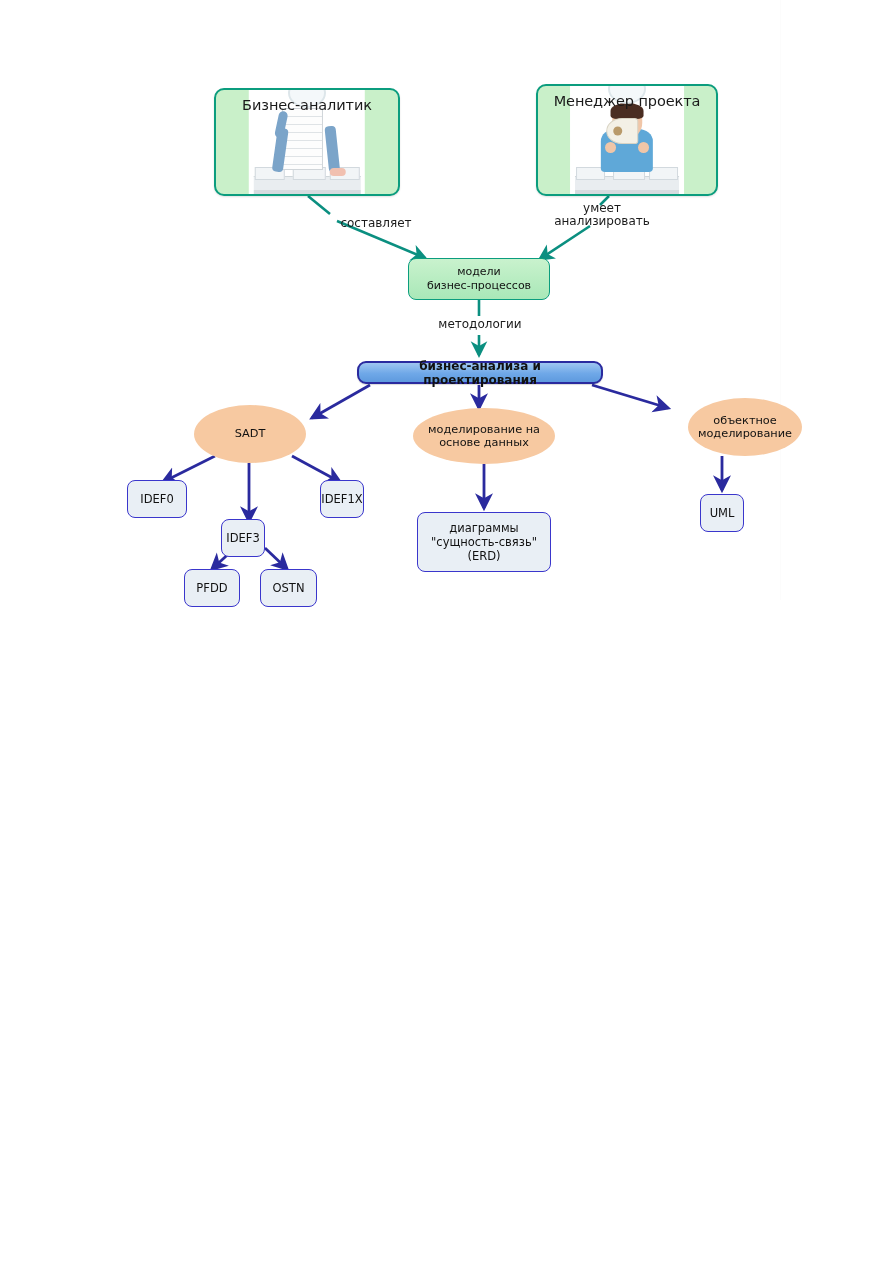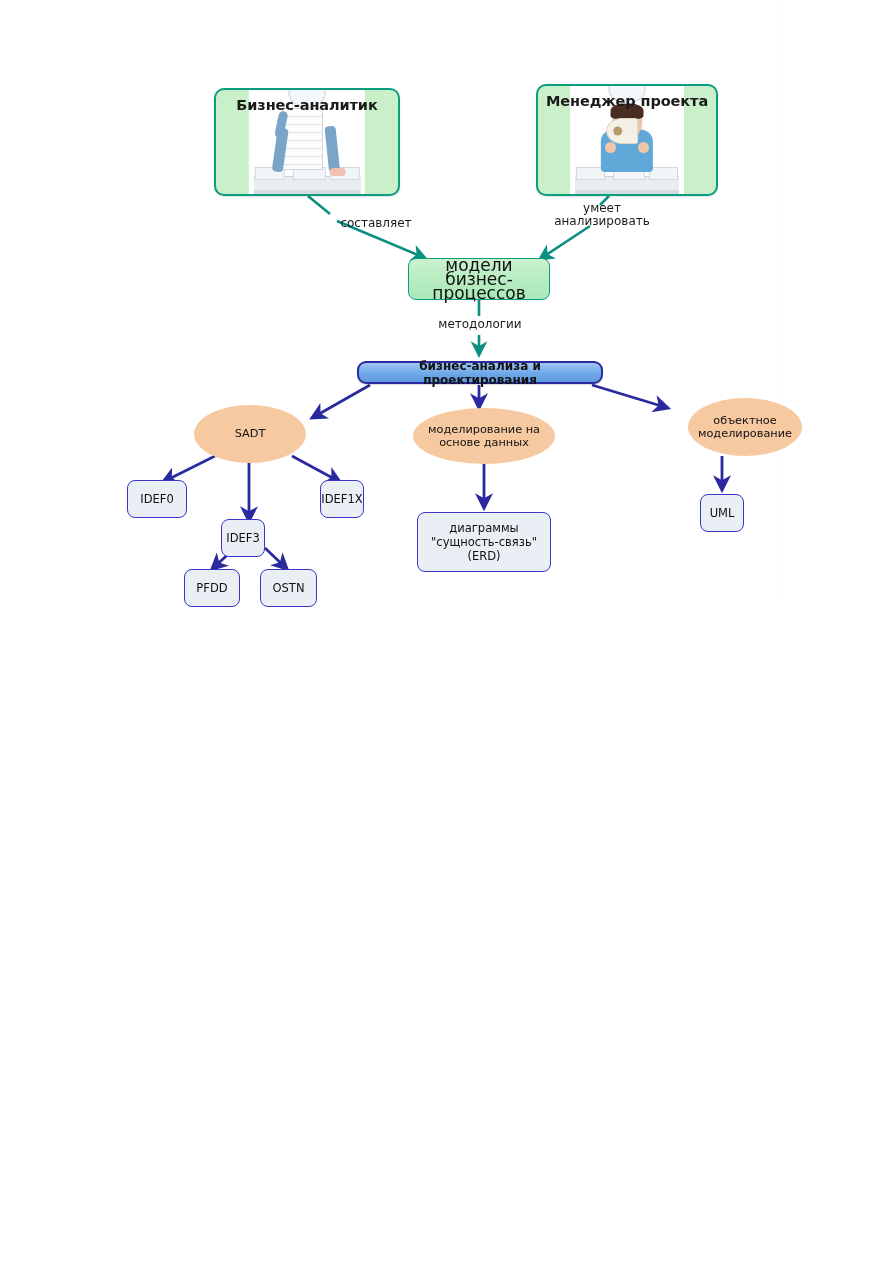--- a/index.html
+++ b/index.html
@@ -61,21 +61,21 @@
     background: #ffffff;
     overflow: hidden;
   }
   .actor-title {
     position: absolute;
     left: 0;
     top: 7px;
     width: 100%;
     text-align: center;
     font-size: 14.5px;
-    font-weight: bold;
+    font-weight: normal;
     color: #1a1a1a;
     z-index: 4;
     letter-spacing: -0.1px;
   }
   .clockface {
     position: absolute;
     left: 50%;
     top: -12px;
     transform: translateX(-50%);
     width: 34px;
@@ -230,21 +230,21 @@
     z-index: 6;
   }
   .hand-l { left: 31%; }
   .hand-r { right: 31%; }
 
   
   .green-box {
     border: 1.6px solid #0b9d7e;
     border-radius: 8px;
     background: linear-gradient(to bottom, #c9f2cd 0%, #a9e8b8 100%);
-    font-size: 17px;
+    font-size: 11px;
     line-height: 14px;
     color: #111111;
     padding: 4px 8px;
   }
 
   
   .blue-box {
     border: 2px solid #2a2a9e;
     border-radius: 9px;
     background: linear-gradient(to bottom, #9fc6f0 0%, #6fa8e8 55%, #5e9ade 100%);

